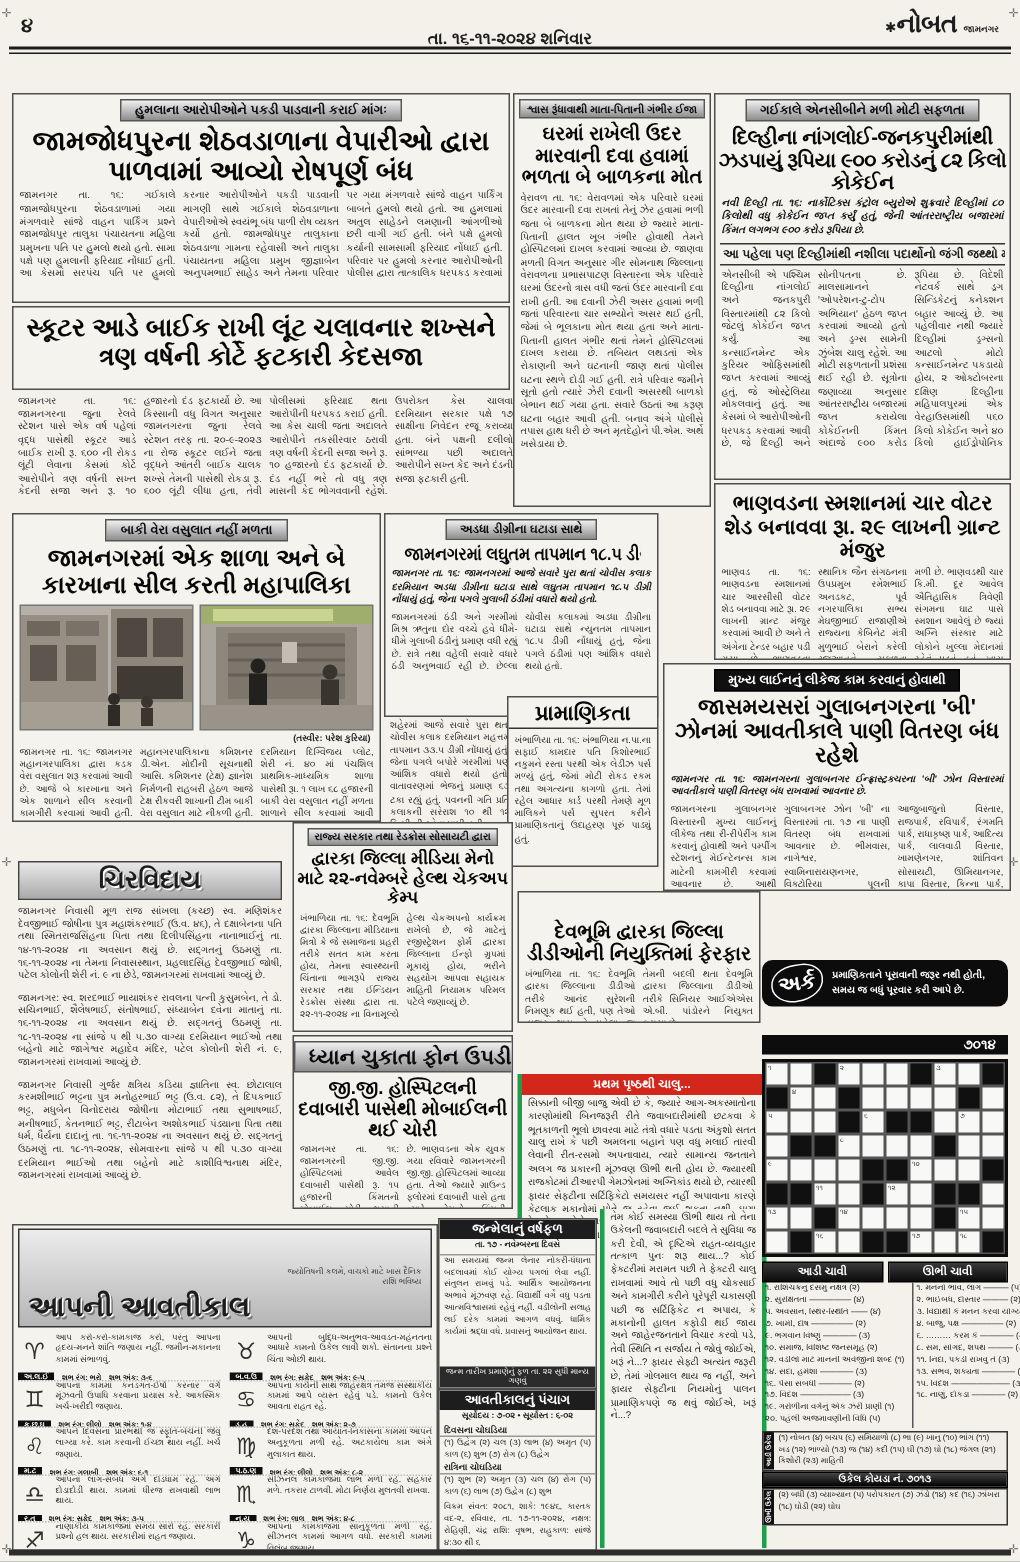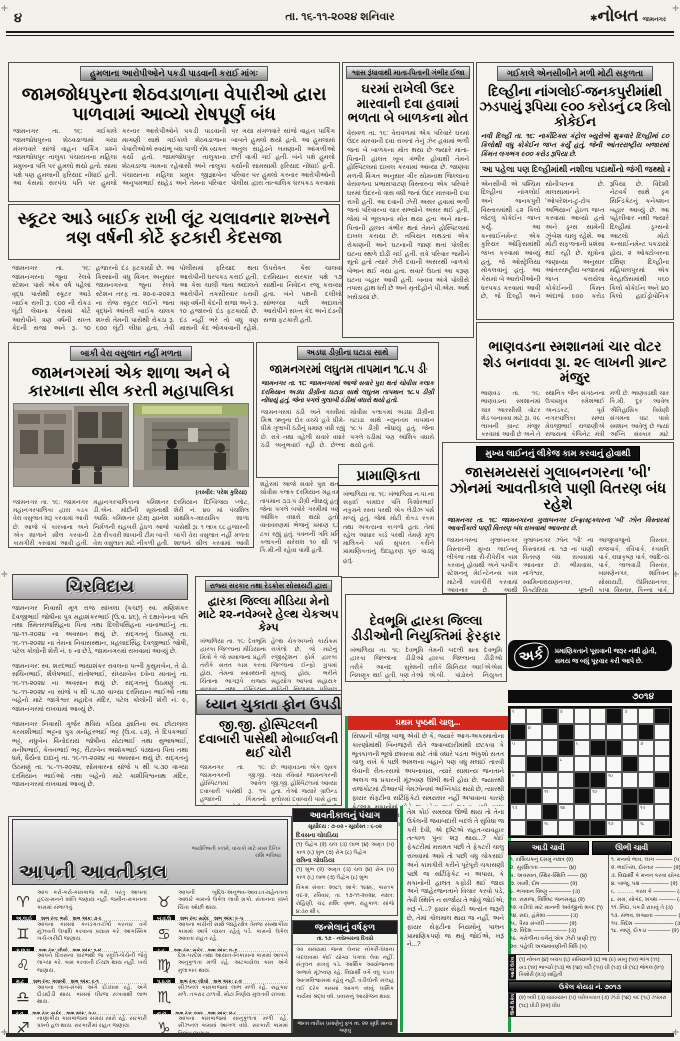--- a/index.html
+++ b/index.html
@@ -54,21 +54,21 @@
   .mini-head{background:#1d1d1d;color:#fff;font-weight:800;font-size:8.8px;text-align:center;padding:1px 0;}
   .mini-line{font-size:5.6px;line-height:1.4;padding:1px 3px;color:#1a1a1a;text-align:justify;}
   .mini-label{font-weight:800;font-size:6px;padding:0 3px;border-bottom:1px solid #999;}
   .mini-foot{background:#2b2b2b;color:#fff;font-size:5.4px;text-align:center;padding:1px 2px;}
   
   .ark{display:flex;align-items:center;gap:6px;background:#0c0c0c;border-radius:7px;padding:3px 6px;color:#fff;}
   .ark-logo{font-weight:900;font-size:14px;border:1px solid #fff;border-radius:50% 40% 55% 45%;padding:3px 4px;transform:rotate(-8deg);}
   .ark-quote{font-size:6.6px;font-weight:700;line-height:1.45;}
   .cw-title{font-weight:900;font-size:26px;color:#fff;letter-spacing:1px;
             text-shadow:-1px -1px 0 #000,1px -1px 0 #000,-1px 1px 0 #000,1px 1px 0 #000,2px 2px 0 #000;}
-  .cw-numbar{background:#0d0d0d;color:#fff;font-weight:800;font-size:9px;text-align:right;padding:0 18px;line-height:13px;}
+  .cw-numbar{background:#0d0d0d;color:#fff;font-weight:800;font-size:9px;text-align:right;padding:0 8px;line-height:13px;}
   .cw-grid{display:grid;grid-template-columns:repeat(10,16px);grid-auto-rows:16px;border:2px solid #0d0d0d;width:160px;background:#fff;}
   .cw-cell{position:relative;border:0.5px solid #555;background:#f8f8f6;}
   .cw-black{background:#101010;}
   .cw-num{position:absolute;top:0;left:1px;font-size:4.6px;color:#222;}
   .clue-heads{display:flex;gap:3px;}
   .clue-head{flex:1;background:linear-gradient(#3a3a3a,#0c0c0c);color:#fff;font-weight:800;font-size:7.6px;text-align:center;line-height:12px;border:1px solid #000;}
   .clue-cols{display:flex;gap:3px;}
   .clue-list{flex:1;margin:0;padding:1px 2px;list-style:none;font-size:5.6px;line-height:1.42;color:#111;}
   .clue-list li{white-space:nowrap;overflow:hidden;}
   .clue-list.bordered{border-left:1px solid #555;}
@@ -84,21 +84,21 @@
 <div class="page">
 
   <span class="regmark" style="left:1px;top:4px;">✛</span>
   <span class="regmark" style="right:1px;top:4px;">✛</span>
   <span class="regmark" style="left:1px;top:570px;">✛</span>
   <span class="regmark" style="right:1px;top:570px;">✛</span>
   <span class="regmark" style="left:1px;top:1028px;">✛</span>
   <span class="regmark" style="right:1px;top:1028px;">✛</span>
 
   <div class="abs" style="left:14px;top:8px;"><span class="ph-num">૪</span></div>
-  <div class="abs ph-date" style="left:180px;top:10px;width:320px;text-align:center;">તા. ૧૬-૧૧-૨૦૨૪ શનિવાર</div>
+  <div class="abs ph-date" style="left:180px;top:20px;width:320px;text-align:center;">તા. ૧૬-૧૧-૨૦૨૪ શનિવાર</div>
   <div class="abs" style="right:14px;top:6px;text-align:right;">
     <span style="font-size:9px;">✱</span><span class="brand">નોબત</span>
     <span class="brand-sub">જામનગર</span>
   </div>
   <div class="rule" style="left:6px;top:31px;width:668px;height:2px;"></div>
   <div class="rule" style="left:6px;top:35px;width:668px;height:1px;"></div>
 
   <div class="box" style="left:8px;top:62px;width:330px;height:138px;">
     <span class="kicker">હુમલાના આરોપીઓને પકડી પાડવાની કરાઈ માંગઃ</span>
     <div class="head" style="font-size:18px;">જામજોધપુરના શેઠવડાળાના વેપારીઓ દ્વારા પાળવામાં આવ્યો રોષપૂર્ણ બંધ</div>
@@ -118,21 +118,21 @@
 
   <div class="box" style="left:476px;top:62px;width:196px;height:256px;">
     <span class="kicker">ગઈકાલે એનસીબીને મળી મોટી સફળતા</span>
     <div class="head" style="font-size:13.5px;letter-spacing:-.3px;">દિલ્હીના નાંગલોઈ-જનકપુરીમાંથી ઝડપાયું રૂપિયા ૯૦૦ કરોડનું ૮૨ કિલો કોકેઈન</div>
     <div class="lead">નવી દિલ્હી તા. ૧૬: નાર્કોટિક્સ કંટ્રોલ બ્યુરોએ શુક્રવારે દિલ્હીમાં ૮૦ કિલોથી વધુ કોકેઈન જપ્ત કર્યું હતું, જેની આંતરરાષ્ટ્રીય બજારમાં કિંમત લગભગ ૯૦૦ કરોડ રૂપિયા છે.</div>
     <span class="subbar">આ પહેલા પણ દિલ્હીમાંથી નશીલા પદાર્થોનો જંગી જથ્થો મળ્યો હતો</span>
     <div class="body-txt c3" style="height:128px;">એનસીબી એ પશ્ચિમ દિલ્હીના નાંગલોઈ અને જનકપુરી વિસ્તારમાંથી ૮૨ કિલો જેટલું કોકેઈન જપ્ત કર્યું. આ કન્સાઈનમેન્ટ એક કુરિયર ઓફિસમાંથી જપ્ત કરવામાં આવ્યું હતું, જે ઓસ્ટ્રેલિયા મોકલવાનું હતું. આ કેસમાં બે આરોપીઓની ધરપકડ કરવામાં આવી છે, જે દિલ્હી અને સોનીપતના છે. માલસામાનને 'ઓપરેશન-ટુ-ટોપ અભિયાન' હેઠળ જપ્ત કરવામાં આવ્યો હતો અને ડ્રગ્સ સામેની ઝુંબેશ ચાલુ રહેશે. આ મોટી સફળતાની પ્રશંસા થઈ રહી છે. સૂત્રોના જણાવ્યા અનુસાર આંતરરાષ્ટ્રીય બજારમાં જપ્ત કરાયેલા કોકેઈનની કિંમત અંદાજે ૯૦૦ કરોડ રૂપિયા છે. વિદેશી નેટવર્ક સાથે ડ્રગ સિન્ડિકેટનું કનેક્શન બહાર આવ્યું છે. આ પહેલીવાર નથી જ્યારે દિલ્હીમાં ડ્રગ્સનો આટલો મોટો કન્સાઈનમેન્ટ પકડાયો હોય, ૨ ઓક્ટોબરના દક્ષિણ દિલ્હીના મહિપાલપુરમાં એક વેરહાઉસમાંથી ૫૬૦ કિલો કોકેઈન અને ૪૦ કિલો હાઈડ્રોપોનિક ગાંજો જપ્ત કરવામાં આવ્યો હતો. તેની કિંમત આશરે રૂ. ૫,૬૨૦ કરોડ આંકવામાં આવી હતી. આ કેસમાં કથિત માસ્ટરમાઈન્ડ તુષાર ગોયલની ધરપકડ કરવામાં આવી હતી, જે દિલ્હી કોંગ્રેસના આરટીઆઈ સેલના અધ્યક્ષ હતા.</div>
   </div>
 
   <div class="box" style="left:476px;top:322px;width:196px;height:116px;">
-    <div class="head" style="font-size:14px;margin-top:15px;">ભાણવડના સ્મશાનમાં ચાર વોટર શેડ બનાવવા રૂા. ૨૯ લાખની ગ્રાન્ટ મંજુર</div>
+    <div class="head" style="font-size:14px;margin-top:4px;">ભાણવડના સ્મશાનમાં ચાર વોટર શેડ બનાવવા રૂા. ૨૯ લાખની ગ્રાન્ટ મંજુર</div>
     <div class="body-txt c3" style="height:74px;font-size:6.2px;">ભાણવડ તા. ૧૬: ભાણવડના સ્મશાનમાં ચાર આરસીસી વોટર શેડ બનાવવા માટે રૂા. ૨૯ લાખની ગ્રાન્ટ મંજુર કરવામાં આવી છે અને તે અંગેના ટેન્ડર બહાર પડી ગયા છે. ભાણવડના સ્થાનિક જૈન સંગઠનના ઉપપ્રમુખ રમેશભાઈ અનડકટ, પૂર્વ નગરપાલિકા સભ્ય મેઘજીભાઈ રાજાણીએ રાજ્યના કેબિનેટ મંત્રી મુળુભાઈ બેરાને કરેલી રજુઆતને સફળતા મળી છે. ભાણવડથી ચાર કિ.મી. દૂર આવેલ ઐતિહાસિક ત્રિવેણી સંગમના ઘાટ પાસે સ્મશાન આવેલું છે જ્યાં અગ્નિ સંસ્કાર માટે લોકોને ખુલ્લા મેદાનમાં રહેવું પડતું હતું. ખાસ કરીને ચોમાસામાં લોકોને ખૂબ જ મુશ્કેલી પડતી હતી. આ સ્મશાનનો ઉપયોગ ભાણવડ તથા આસપાસના ગામના લોકો પણ કરે છે પરંતુ ખાટલા ખુલ્લામાં હોવાથી અગવડતા પડતી હતી. સ્મશાનમાં ખાટલા ઉપર આરસીસીના વોટર શેડ બનાવવા રજુઆત કરવામાં આવી હતી. હવે ટૂંક સમયમાં આ ઉપયોગી સુવિધા ઉપલબ્ધ થશે.</div>
   </div>
 
   <div class="box" style="left:442px;top:442px;width:230px;height:150px;">
     <span class="kicker dark">મુખ્ય લાઈનનું લીકેજ કામ કરવાનું હોવાથી</span>
     <div class="head" style="font-size:14.5px;">જાસમયસરાં ગુલાબનગરના 'બી' ઝોનમાં આવતીકાલે પાણી વિતરણ બંધ રહેશે</div>
     <div class="lead" style="font-size:6.4px;">જામનગર તા. ૧૬: જામનગરના ગુલાબનગર ઈન્ફ્રાસ્ટ્રક્ચરના 'બી' ઝોન વિસ્તારમાં આવતીકાલે પાણી વિતરણ બંધ રાખવામાં આવનાર છે.</div>
     <div class="body-txt c3" style="height:64px;font-size:6.2px;">જામનગરના ગુલાબનગર વિસ્તારની મુખ્ય લાઈનનું લીકેજ તથા રી-રીપેરીંગ કામ કરવાનું હોવાથી અને પમ્પીંગ સ્ટેશનનું મેઈન્ટેનન્સ કામ માટેની કામગીરી કરવામાં આવનાર છે. આથી ગુલાબનગર ઝોન 'બી' ના વિસ્તારમાં તા. ૧૭ ના પાણી વિતરણ બંધ રાખવામાં આવનાર છે. ભીમવાસ, નાગેશ્વર, સ્વામિનારાયણનગર, વિક્ટોરિયા પૂલની આજુબાજુનો વિસ્તાર, રાજપાર્ક, રવિપાર્ક, રંગમતિ પાર્ક, રાધાકૃષ્ણ પાર્ક, આદિત્ય પાર્ક, લાલવાડી વિસ્તાર, ખામણેનગર, શાંતિવન સોસાયટી, ઊમિયાનગર, કાપા વિસ્તાર, કિન્ના પાર્ક, શિવશક્તિ સોસાયટી વગેરે વિસ્તારોમાં આવતીકાલે પાણી વિતરણ બંધ રાખવામાં આવનાર છે. આ વિસ્તારમાં બીજા દિવસે પ્રથમ 'બી' ઝોન અને એ પછીના દિવસે 'એ' ઝોનમાં પાણી વિતરણ કરવામાં આવશે, તેમ જામનગર મહાનગરપાલિકાની વોટર વર્કસ શાખાના કાર્યપાલક ઈજનેરની યાદીમાં જણાવાયું છે.</div>
   </div>
 
@@ -192,21 +192,21 @@
     <div class="body-txt" style="height:86px;font-size:6.2px;">ખંભાળિયા તા. ૧૬: ખંભાળિયા ન.પા.ના સફાઈ કામદાર પતિ કિશોરભાઈ નકુમને રસ્તા પરથી એક લેડીઝ પર્સ મળ્યું હતું, જેમાં મોટી રોકડ રકમ તથા અગત્યના કાગળો હતા. તેમાં રહેલ આધાર કાર્ડ પરથી તેમણે મૂળ માલિકને પર્સ સુપરત કરીને પ્રામાણિકતાનું ઉદાહરણ પૂરું પાડ્યું હતું.</div>
   </div>
 
   <div class="abs" style="left:8px;top:572px;width:184px;height:240px;overflow:hidden;">
     <div class="fancy">ચિરવિદાય</div>
     <p class="body-txt" style="margin:2px 0;">જામનગર નિવાસી મૂળ રાજ સાંખલા (કચ્છ) સ્વ. મણિશંકર દેવજીભાઈ જોષીના પુત્ર મહાશંકરભાઈ (ઉ.વ. ૪૬), તે દક્ષાબેનના પતિ તથા સ્મિતરાજસિંહના પિતા તથા દિલીપસિંહના નાનાભાઈનું તા. ૧૪-૧૧-૨૦૨૪ ના અવસાન થયું છે. સદ્ગતનું ઉઠમણું તા. ૧૬-૧૧-૨૦૨૪ ના તેમના નિવાસસ્થાન, પ્રહલાદસિંહ દેવજીભાઈ જોષી, પટેલ કોલોની શેરી નં. ૯ ના છેડે, જામનગરમાં રાખવામાં આવ્યું છે.</p>
     <p class="body-txt" style="margin:2px 0;">જામનગર: સ્વ. શરદભાઈ ભાયાશંકર રાવલના પત્ની કુસુમબેન, તે ડો. સચિનભાઈ, શૈલેષભાઈ, સંતોષભાઈ, સંધ્યાબેન દવેના માતાનું તા. ૧૬-૧૧-૨૦૨૪ ના અવસાન થયું છે. સદ્ગતનું ઉઠમણું તા. ૧૮-૧૧-૨૦૨૪ ના સાંજે ૫ થી ૫.૩૦ વાગ્યા દરમિયાન ભાઈઓ તથા બહેનો માટે જાગેશ્વર મહાદેવ મંદિર, પટેલ કોલોની શેરી નં. ૯, જામનગરમાં રાખવામાં આવ્યું છે.</p>
     <p class="body-txt" style="margin:2px 0;">જામનગર નિવાસી ગુર્જર ક્ષત્રિય કડિયા જ્ઞાતિના સ્વ. છોટાલાલ કરમશીભાઈ ભટ્ટના પુત્ર મનોહરભાઈ ભટ્ટ (ઉ.વ. ૮૨), તે દિપકભાઈ ભટ્ટ, મધુબેન વિનોદરાય જોષીના મોટાભાઈ તથા સુભાષભાઈ, મનીષભાઈ, કેતનભાઈ ભટ્ટ, રીટાબેન અશોકભાઈ પંડ્યાના પિતા તથા ધર્મ, ધૈર્યના દાદાનું તા. ૧૬-૧૧-૨૦૨૪ ના અવસાન થયું છે. સદ્ગતનું ઉઠમણું તા. ૧૮-૧૧-૨૦૨૪, સોમવારના સાંજે ૫ થી ૫.૩૦ વાગ્યા દરમિયાન ભાઈઓ તથા બહેનો માટે કાશીવિશ્વનાથ મંદિર, જામનગરમાં રાખવામાં આવ્યું છે.</p>
   </div>
 
-  <div class="box" style="left:195px;top:576px;width:145px;height:138px;">
+  <div class="box" style="left:195px;top:548px;width:145px;height:138px;">
     <span class="kicker" style="font-size:7px;padding:1px 4px;">રાજ્ય સરકાર તથા રેડક્રોસ સોસાયટી દ્વારા</span>
     <div class="head" style="font-size:11.5px;">દ્વારકા જિલ્લા મીડિયા મેનો માટે ૨૨-નવેમ્બરે હેલ્થ ચેકઅપ કેમ્પ</div>
     <div class="body-txt c2" style="height:78px;font-size:6.1px;">ખંભાળિયા તા. ૧૬: દેવભૂમિ દ્વારકા જિલ્લાના મીડિયાના મિત્રો કે જે સમાજના પ્રહરી તરીકે સતત કામ કરતા હોય, તેમના સ્વાસ્થ્યની ચિંતાના ભાગરૂપે રાજ્ય સરકાર તથા ઈન્ડિયન રેડક્રોસ સંસ્થા દ્વારા તા. ૨૨-૧૧-૨૦૨૪ ના વિનામૂલ્યે હેલ્થ ચેકઅપનો કાર્યક્રમ રાખેલો છે, જે માટેનું રજીસ્ટ્રેશન ફોર્મ દ્વારકા જિલ્લાના ઈન્ફો ગ્રુપમાં મૂકાયું હોય, ભરીને સહયોગ આપવા સહાયક માહિતી નિયામક પરિમલ પટેલે જણાવ્યું છે.</div>
   </div>
 
   <div class="box" style="left:195px;top:690px;width:145px;height:114px;">
     <span class="kicker" style="font-size:14px;">ધ્યાન ચુકાતા ફોન ઉપડી ગયો:</span>
     <div class="head" style="font-size:12.5px;">જી.જી. હોસ્પિટલની દવાબારી પાસેથી મોબાઈલની થઈ ચોરી</div>
     <div class="body-txt c2" style="height:62px;font-size:6.1px;">જામનગર તા. ૧૬: જામનગરની જી.જી. હોસ્પિટલમાં આવેલ દવાબારી પાસેથી રૂ. ૧૫ હજારની કિંમતનો મોબાઈલ ચોરી થયાની ફરિયાદ પોલીસમાં નોંધાઈ છે. ભાણવડના એક યુવક ગયા રવિવારે જામનગરની જી.જી. હોસ્પિટલમાં આવ્યા હતા. તેઓ જ્યારે ગ્રાઉન્ડ ફ્લોરમાં દવાબારી પાસે હતા ત્યારે તેમનો કિંમતી મોબાઈલ કોઈ શખ્સ ચોરી ગયો હતો. અજાણ્યા શખ્સ સામે સીટી બી ડિવિઝનમાં ફરિયાદ નોંધાઈ છે.</div>
   </div>
@@ -335,34 +335,34 @@
           <div class="horo-foot">
             <span class="horo-letters">દ.ચ.ઝ.થ</span>
             <span class="horo-meta">શુભ રંગ: પીળો</span>
             <span class="horo-meta">શુભ અંક: ૧-૮</span>
           </div>
         </div>
       </div>
   </div>
 
   <div class="abs" style="left:292px;top:808px;width:106px;height:224px;">
+    <div class="box" style="position:relative;width:104px;height:112px;margin-top:4px;">
+      <div class="mini-head">જન્મેલાનું વર્ષફળ</div>
+      <div class="mini-line" style="font-weight:700;text-align:center;border-bottom:1px solid #999;">તા. ૧૭ - નવેમ્બરના દિવસે</div>
+      <div class="mini-line" style="height:72px;overflow:hidden;">આ સમયમાં જન્મ લેનાર નોકરી-ધંધાના બદલાવમાં કોઈ યોગ્ય પગલાં લેવા નહીં. સંતુલન રાખવું પડે. આર્થિક આયોજનના અભાવે મૂંઝવણ રહે. વિદ્યાર્થી વર્ગે વધુ પડતા આત્મવિશ્વાસમાં રહેવું નહીં. વડીલોની સલાહ લઈ દરેક કામમાં આગળ વધવું. ધાર્મિક કાર્યમાં શ્રદ્ધા વધે. પ્રવાસનું આયોજન થાય.</div>
+      <div class="mini-foot">જન્મ તારીખ પ્રમાણેનું ફળ તા. ૨૨ સુધી માન્ય ગણવું</div>
+    </div>
     <div class="box" style="position:relative;width:104px;height:106px;">
       <div class="mini-head">આવતીકાલનું પંચાગ</div>
       <div class="mini-line" style="font-weight:700;text-align:center;">સૂર્યોદય : ૭-૦૨  •  સૂર્યાસ્ત : ૬-૦૨</div>
       <div class="mini-label">દિવસના ચોઘડિયા</div>
       <div class="mini-line">(૧) ઉદ્વેગ (૨) ચલ (૩) લાભ (૪) અમૃત (૫) કાળ (૬) શુભ (૭) રોગ (૮) ઉદ્વેગ</div>
       <div class="mini-label">રાત્રિના ચોઘડિયા</div>
       <div class="mini-line">(૧) શુભ (૨) અમૃત (૩) ચલ (૪) રોગ (૫) કાળ (૬) લાભ (૭) ઉદ્વેગ (૮) શુભ</div>
       <div class="mini-line">વિક્રમ સંવત: ૨૦૮૧, શાકે: ૧૯૪૬, કારતક વદ-૨, રવિવાર, તા. ૧૭-૧૧-૨૦૨૪, નક્ષત્ર: રોહિણી, ચંદ્ર રાશિ: વૃષભ, રાહુકાળ: સાંજે ૪:૩૦ થી ૬</div>
-    </div>
-    <div class="box" style="position:relative;width:104px;height:112px;margin-top:4px;">
-      <div class="mini-head">જન્મેલાનું વર્ષફળ</div>
-      <div class="mini-line" style="font-weight:700;text-align:center;border-bottom:1px solid #999;">તા. ૧૭ - નવેમ્બરના દિવસે</div>
-      <div class="mini-line" style="height:72px;overflow:hidden;">આ સમયમાં જન્મ લેનાર નોકરી-ધંધાના બદલાવમાં કોઈ યોગ્ય પગલાં લેવા નહીં. સંતુલન રાખવું પડે. આર્થિક આયોજનના અભાવે મૂંઝવણ રહે. વિદ્યાર્થી વર્ગે વધુ પડતા આત્મવિશ્વાસમાં રહેવું નહીં. વડીલોની સલાહ લઈ દરેક કામમાં આગળ વધવું. ધાર્મિક કાર્યમાં શ્રદ્ધા વધે. પ્રવાસનું આયોજન થાય.</div>
-      <div class="mini-foot">જન્મ તારીખ પ્રમાણેનું ફળ તા. ૨૨ સુધી માન્ય ગણવું</div>
     </div>
   </div>
 
   <div class="abs ark" style="left:508px;top:640px;width:152px;">
     <span class="ark-logo">અર્ક</span>
     <span class="ark-quote">પ્રમાણિકતાને પૂરાવાની જરૂર નથી હોતી, સમય જ બધું પૂરવાર કરી આપે છે.</span>
   </div>
 
   <div class="abs" style="left:508px;top:690px;width:164px;">
     <div class="cw-numbar">૭૦૧૪</div>

